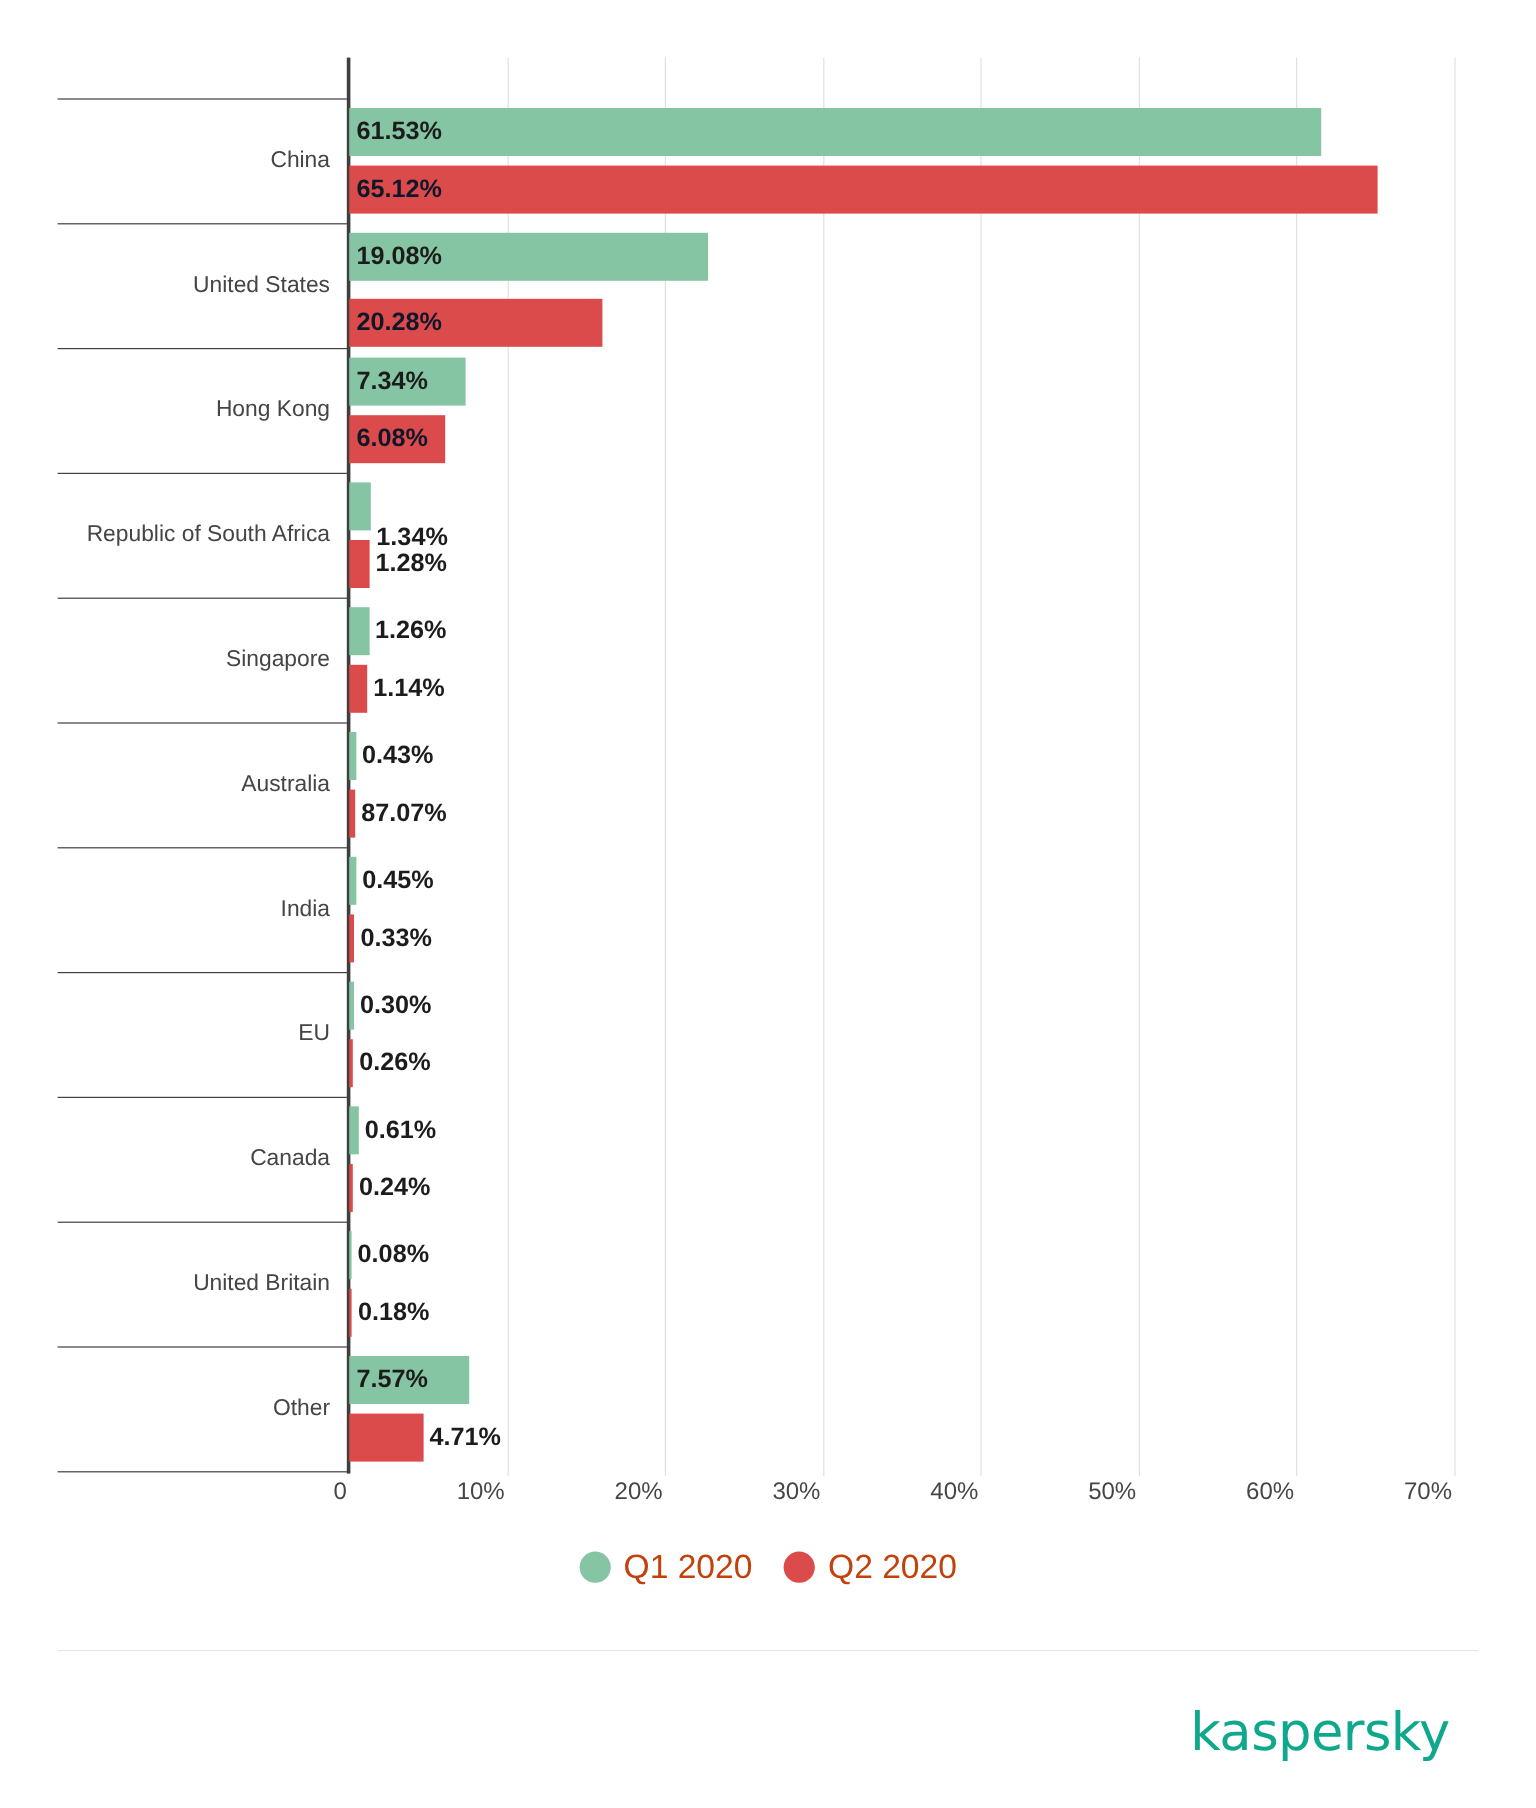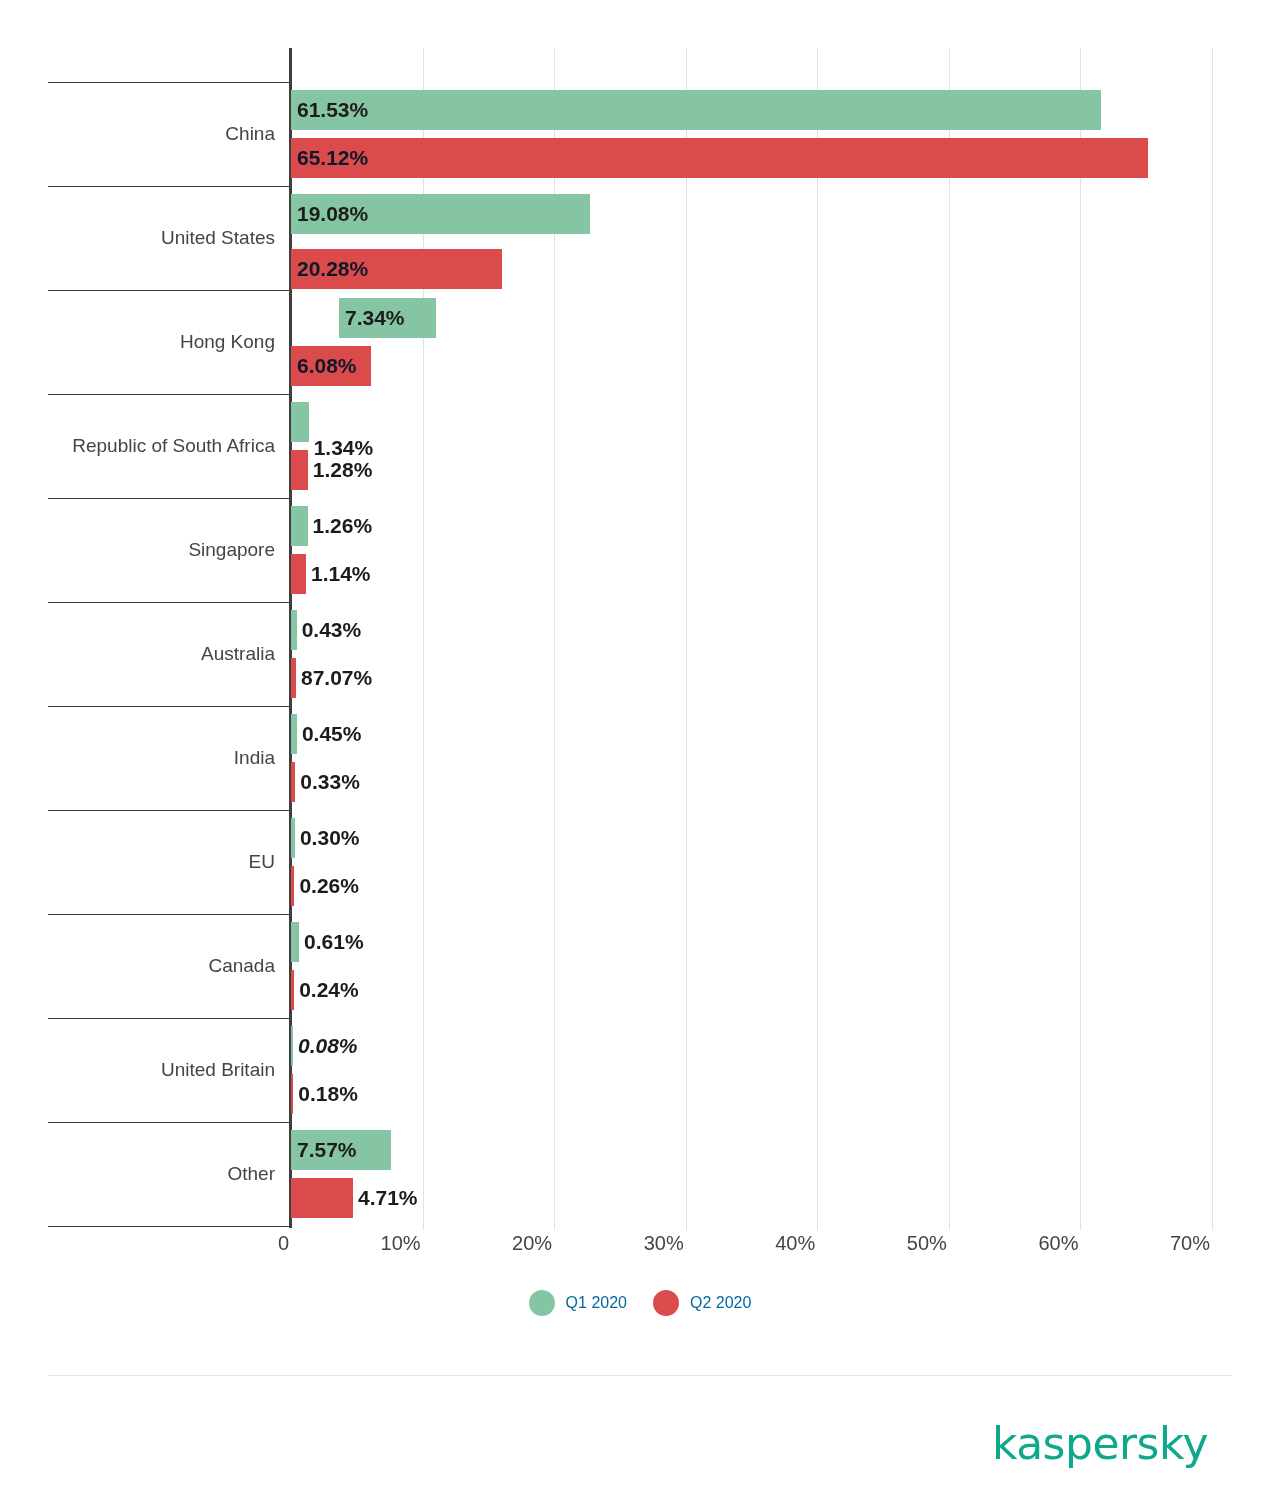--- a/index.html
+++ b/index.html
@@ -112,22 +112,22 @@
   }
   .legend-dot {
     width: 26px;
     height: 26px;
     border-radius: 50%;
     display: block;
   }
   .legend-dot.q1 { background: #86c5a4; }
   .legend-dot.q2 { background: #dc4b4b; }
   .legend-text {
-    font-size: 16px;
-    color: #0369a1;
+    font-size: 28px;
+    color: #c2410c;
     white-space: nowrap;
   }
 
   
   #footer-divider {
     position: absolute;
     left: 48px;
     top: 1375px;
     width: 1184px;
     height: 1px;
@@ -192,21 +192,21 @@
       </div>
       <div class="bar q2" style="width: 856.793px; top: 138px;">
         <div class="bar-label inside-light" style="top: 0px;">65.12%</div>
       </div>
       <div class="bar q1" style="width: 299px; top: 194px;">
         <div class="bar-label inside-dark" style="top: 0px;">19.08%</div>
       </div>
       <div class="bar q2" style="width: 211px; top: 236px; margin-top: 13px;">
         <div class="bar-label inside-light" style="top: 0px;">20.28%</div>
       </div>
-      <div class="bar q1" style="width: 96.5734px; top: 298px; margin-left: 48px;">
+      <div class="bar q1" style="width: 96.5734px; top: 298px;">
         <div class="bar-label inside-dark" style="top: 0px;">7.34%</div>
       </div>
       <div class="bar q2" style="width: 79.9954px; top: 346px;">
         <div class="bar-label inside-light" style="top: 0px;">6.08%</div>
       </div>
       <div class="bar q1" style="width: 17.6306px; top: 402px;"></div>
       <div class="bar-label outside" style="top: 400px; left: 313.631px; margin-top: 28px;">1.34%</div>
       <div class="bar q2" style="width: 16.8411px; top: 450px;"></div>
       <div class="bar-label outside" style="top: 450px; left: 312.841px;">1.28%</div>
       <div class="bar q1" style="width: 16.578px; top: 506px;"></div>
@@ -223,21 +223,21 @@
       <div class="bar-label outside" style="top: 762px; left: 300.342px;">0.33%</div>
       <div class="bar q1" style="width: 3.94714px; top: 818px;"></div>
       <div class="bar-label outside" style="top: 818px; left: 299.947px;">0.30%</div>
       <div class="bar q2" style="width: 3.42086px; top: 866px;"></div>
       <div class="bar-label outside" style="top: 866px; left: 299.421px;">0.26%</div>
       <div class="bar q1" style="width: 8.02586px; top: 922px;"></div>
       <div class="bar-label outside" style="top: 922px; left: 304.026px;">0.61%</div>
       <div class="bar q2" style="width: 3.15771px; top: 970px;"></div>
       <div class="bar-label outside" style="top: 970px; left: 299.158px;">0.24%</div>
       <div class="bar q1" style="width: 2px; top: 1026px;"></div>
-      <div class="bar-label outside" style="top: 1026px; left: 298px; font-style: italic;">0.08%</div>
+      <div class="bar-label outside" style="top: 1026px; left: 298px;">0.08%</div>
       <div class="bar q2" style="width: 2.36829px; top: 1074px;"></div>
       <div class="bar-label outside" style="top: 1074px; left: 298.368px;">0.18%</div>
       <div class="bar q1" style="width: 99.5996px; top: 1130px;">
         <div class="bar-label inside-dark" style="top: 0px;">7.57%</div>
       </div>
       <div class="bar q2" style="width: 61.9701px; top: 1178px;"></div>
       <div class="bar-label outside" style="top: 1178px; left: 357.97px;">4.71%</div>
     </div>
   <div id="xticks">
       <div class="xtick" style="left: 289px;">0</div>

